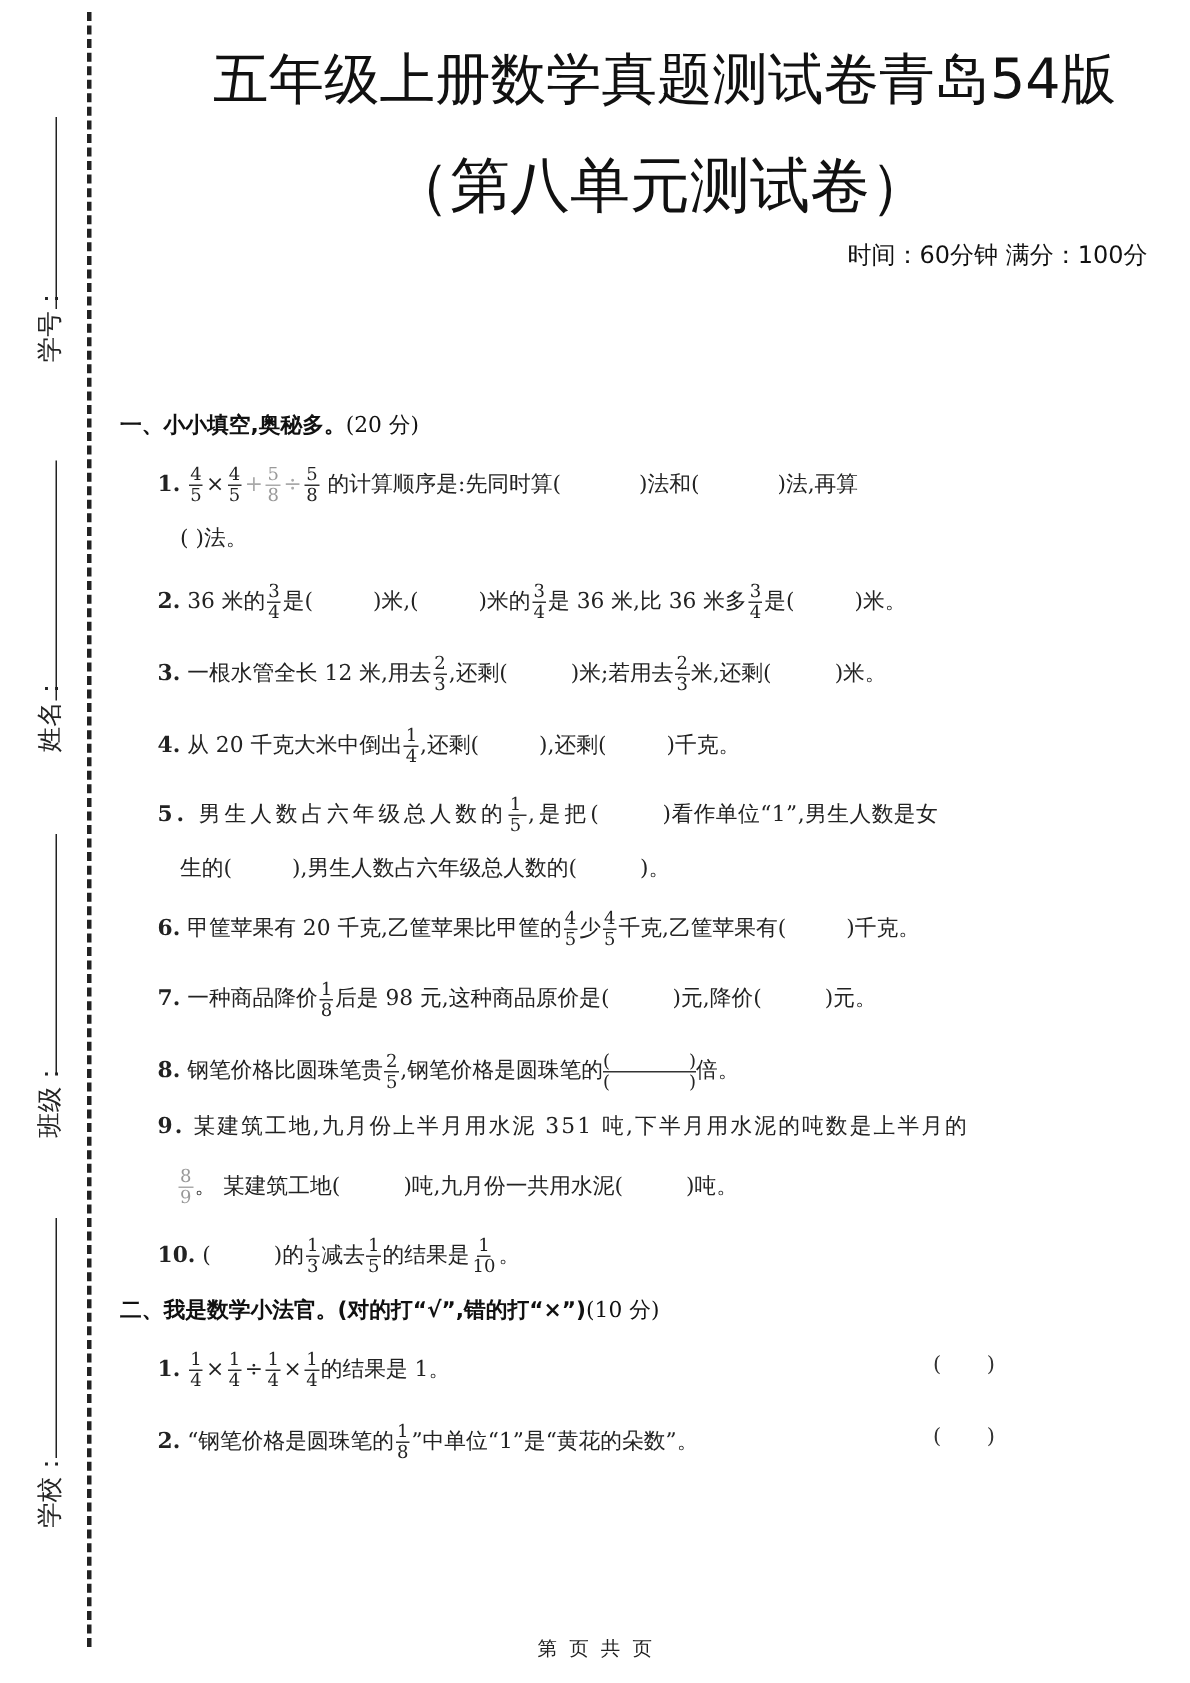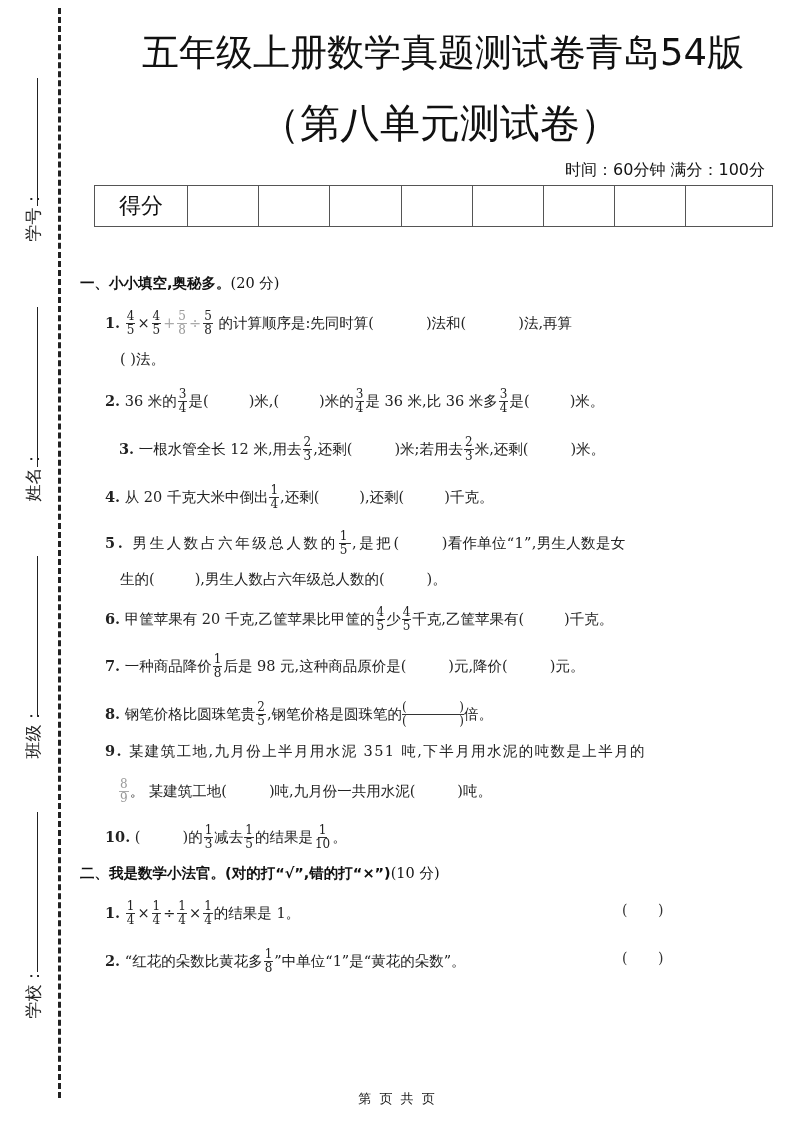--- a/index.html
+++ b/index.html
@@ -58,31 +58,20 @@
 
 <div class="margin-rule" style="top:812px;height:160px;"></div>
 <div class="margin-label" style="top:992px;">学校：</div>
 
 <div class="title">五年级上册数学真题测试卷青岛54版</div>
 <div class="subtitle">（第八单元测试卷）</div>
 <div class="meta">时间：60分钟  满分：100分</div>
 
 <table class="score">
   <tbody>
-  <tr>
-    <td class="first">得分</td>
-    <td class="mid"></td>
-    <td class="mid"></td>
-    <td class="mid"></td>
-    <td class="mid"></td>
-    <td class="mid"></td>
-    <td class="mid"></td>
-    <td class="mid"></td>
-    <td class="last"></td>
-  </tr>
 </tbody>
   </table>
 
 <div class="section" style="top:274px;">
   <span>一、小小填空,奥秘多。</span><span class="pts">(20 分)</span>
 </div>
 
 <div class="q" style="top:310px;">
   <span class="num">1.</span>
   <span class="frac">
@@ -109,21 +98,21 @@
       <span class="d">4</span>
     </span><span>是(</span><span class="blank" style="width:40px;"></span><span>)米,(</span><span class="blank" style="width:40px;"></span><span>)米的</span><span class="frac">
       <span class="n">3</span>
       <span class="d">4</span>
     </span><span>是 36 米,比 36 米多</span><span class="frac">
       <span class="n">3</span>
       <span class="d">4</span>
     </span><span>是(</span><span class="blank" style="width:40px;"></span><span>)米。</span>
 </div>
 
-<div class="q" style="top:436px;margin-left:14px;">
+<div class="q" style="top:436px;">
   <span class="num">3.</span>
   <span>一根水管全长 12 米,用去</span><span class="frac">
       <span class="n">2</span>
       <span class="d">3</span>
     </span><span>,还剩(</span><span class="blank" style="width:42px;"></span><span>)米;若用去</span><span class="frac">
       <span class="n">2</span>
       <span class="d">3</span>
     </span><span>米,还剩(</span><span class="blank" style="width:42px;"></span><span>)米。</span>
 </div>
 
@@ -224,20 +213,20 @@
       <span class="d">4</span>
     </span><span class="op">×</span><span class="frac">
       <span class="n">1</span>
       <span class="d">4</span>
     </span><span>的结果是 1。</span>
 </div>
 <div class="paren-pair" style="top:902px;">(     )</div>
 
 <div class="q" style="top:948px;">
   <span class="num">2.</span>
-  <span>“红花的朵数比黄花多</span><span class="frac">
+  <span>“钢笔价格是圆珠笔的</span><span class="frac">
       <span class="n">1</span>
       <span class="d">8</span>
     </span><span>”中单位“1”是“黄花的朵数”。</span>
 </div>
 <div class="paren-pair" style="top:950px;">(     )</div>
 
 <div class="footer">第 页 共 页</div>
 
 </body></html>

